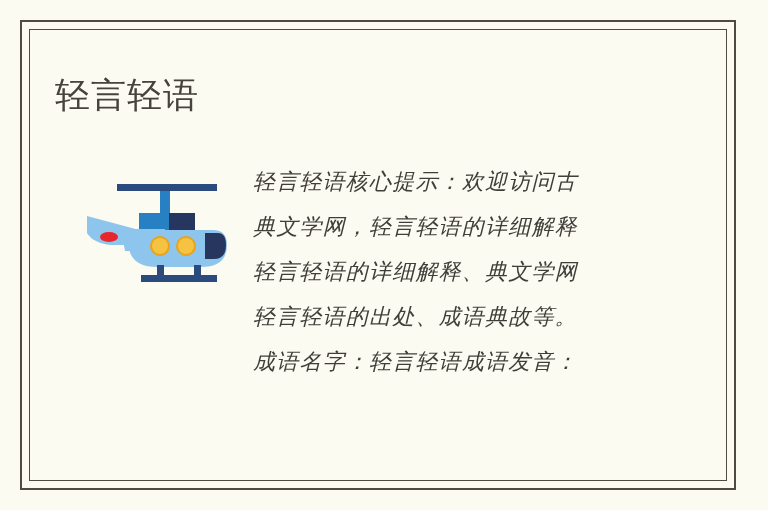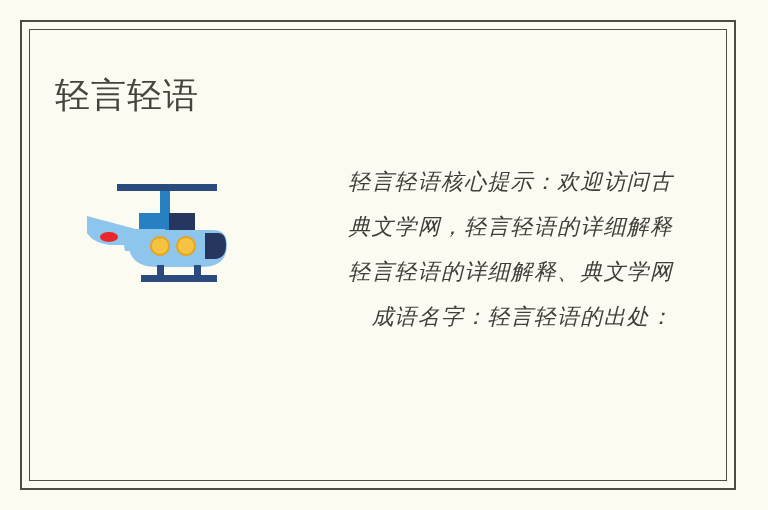--- a/index.html
+++ b/index.html
@@ -62,21 +62,20 @@
     white-space: nowrap;
     font-weight: 400;
   }
 
   #article-body {
     position: absolute;
     left: 26px;
     top: 122px;
     width: 650px;
     height: 300px;
-    text-align: right;
   }
 
   #illustration {
     position: absolute;
     left: 26px;
     top: 12px;
     width: 160px;
     height: 112px;
   }
   #illustration svg { display: block; }
@@ -141,18 +140,19 @@
           <rect x="113" y="94" width="7" height="12" fill="#2b4a7d"></rect>
 
           <rect x="60" y="104" width="76" height="7" fill="#2b4a7d"></rect>
         </svg>
       </div>
 
       <div id="prose">
         <div class="prose-line">轻言轻语核心提示：欢迎访问古</div>
         <div class="prose-line">典文学网，轻言轻语的详细解释</div>
         <div class="prose-line">轻言轻语的详细解释、典文学网</div>
-        <div class="prose-line">成语名字：轻言轻语的出处：</div>
+        <div class="prose-line">轻言轻语的出处、成语典故等。</div>
+        <div class="prose-line">成语名字：轻言轻语成语发音：</div>
       </div>
 
     </div>
   </div>
 </div>
 
 </body></html>

